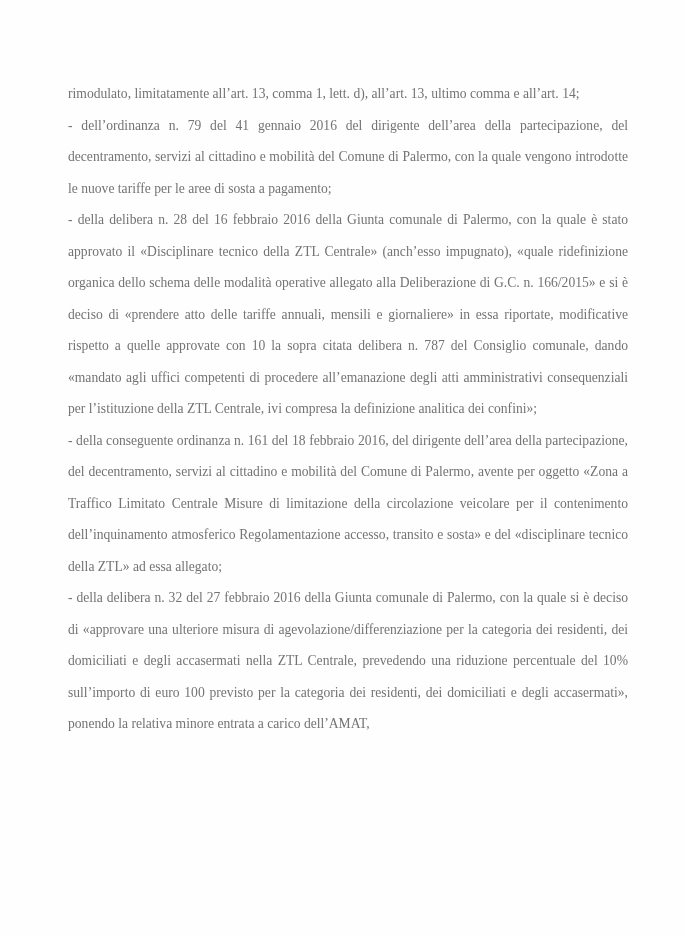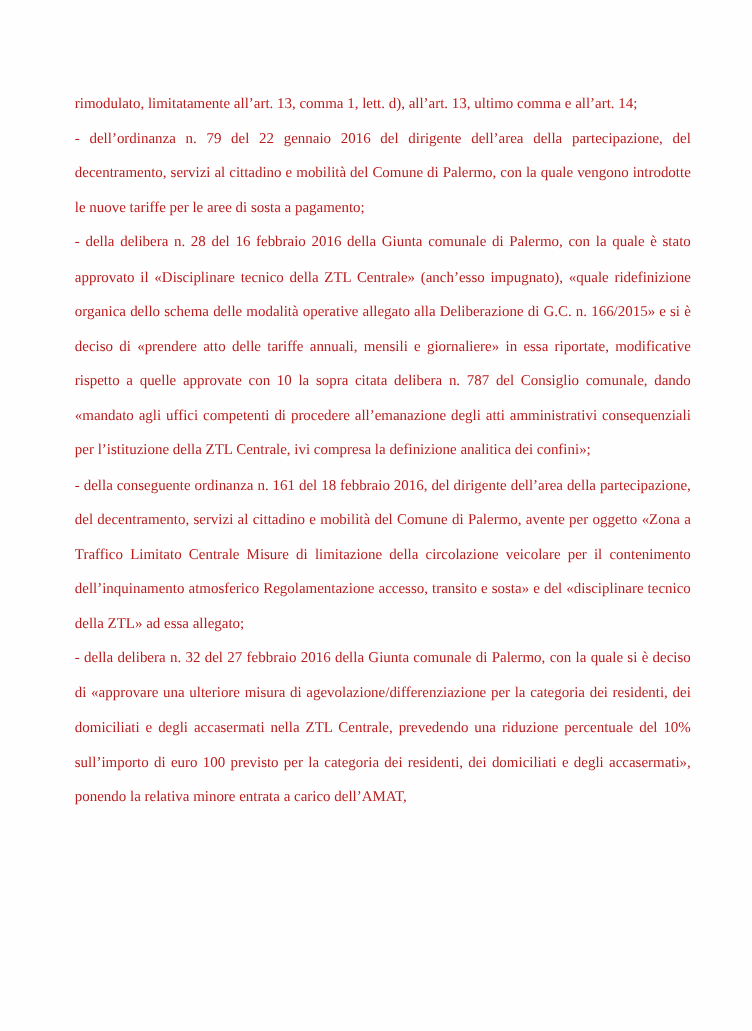--- a/index.html
+++ b/index.html
@@ -20,21 +20,21 @@
     height: 937px;
     background: #fefefe;
     box-sizing: border-box;
     padding: 78px 56px 40px 68px;
   }
   .doc-body {
     font-size: 13.6px;
     line-height: 31.5px;
     text-align: justify;
     text-justify: inter-word;
-    color: #b91c1c;
+    color: #737373;
   }
   .para {
     margin: 0 0 0 0;
     text-align: justify;
     text-indent: 0;
   }
   .para + .para {
     margin-top: 0px;
   }
   
@@ -46,18 +46,18 @@
   .para.no-stretch::after {
     content: none;
   }
 </style>
 </head>
 <body>
 
 <div class="page">
   <div class="doc-body">
     <p class="para no-stretch">rimodulato, limitatamente all’art. 13, comma 1, lett. d), all’art. 13, ultimo comma e all’art. 14;</p>
-    <p class="para no-stretch">- dell’ordinanza n. 79 del 22 gennaio 2016 del dirigente dell’area della partecipazione, del decentramento, servizi al cittadino e mobilità del Comune di Palermo, con la quale vengono introdotte le nuove tariffe per le aree di sosta a pagamento;</p>
+    <p class="para no-stretch">- dell’ordinanza n. 79 del 41 gennaio 2016 del dirigente dell’area della partecipazione, del decentramento, servizi al cittadino e mobilità del Comune di Palermo, con la quale vengono introdotte le nuove tariffe per le aree di sosta a pagamento;</p>
     <p class="para no-stretch">- della delibera n. 28 del 16 febbraio 2016 della Giunta comunale di Palermo, con la quale è stato approvato il «Disciplinare tecnico della ZTL Centrale» (anch’esso impugnato), «quale ridefinizione organica dello schema delle modalità operative allegato alla Deliberazione di G.C. n. 166/2015» e si è deciso di «prendere atto delle tariffe annuali, mensili e giornaliere» in essa riportate, modificative rispetto a quelle approvate con 10 la sopra citata delibera n. 787 del Consiglio comunale, dando «mandato agli uffici competenti di procedere all’emanazione degli atti amministrativi consequenziali per l’istituzione della ZTL Centrale, ivi compresa la definizione analitica dei confini»;</p>
     <p class="para no-stretch">- della conseguente ordinanza n. 161 del 18 febbraio 2016, del dirigente dell’area della partecipazione, del decentramento, servizi al cittadino e mobilità del Comune di Palermo, avente per oggetto «Zona a Traffico Limitato Centrale Misure di limitazione della circolazione veicolare per il contenimento dell’inquinamento atmosferico Regolamentazione accesso, transito e sosta» e del «disciplinare tecnico della ZTL» ad essa allegato;</p>
     <p class="para no-stretch">- della delibera n. 32 del 27 febbraio 2016 della Giunta comunale di Palermo, con la quale si è deciso di «approvare una ulteriore misura di agevolazione/differenziazione per la categoria dei residenti, dei domiciliati e degli accasermati nella ZTL Centrale, prevedendo una riduzione percentuale del 10% sull’importo di euro 100 previsto per la categoria dei residenti, dei domiciliati e degli accasermati», ponendo la relativa minore entrata a carico dell’AMAT,</p>
   </div>
 </div>
 
 </body></html>

